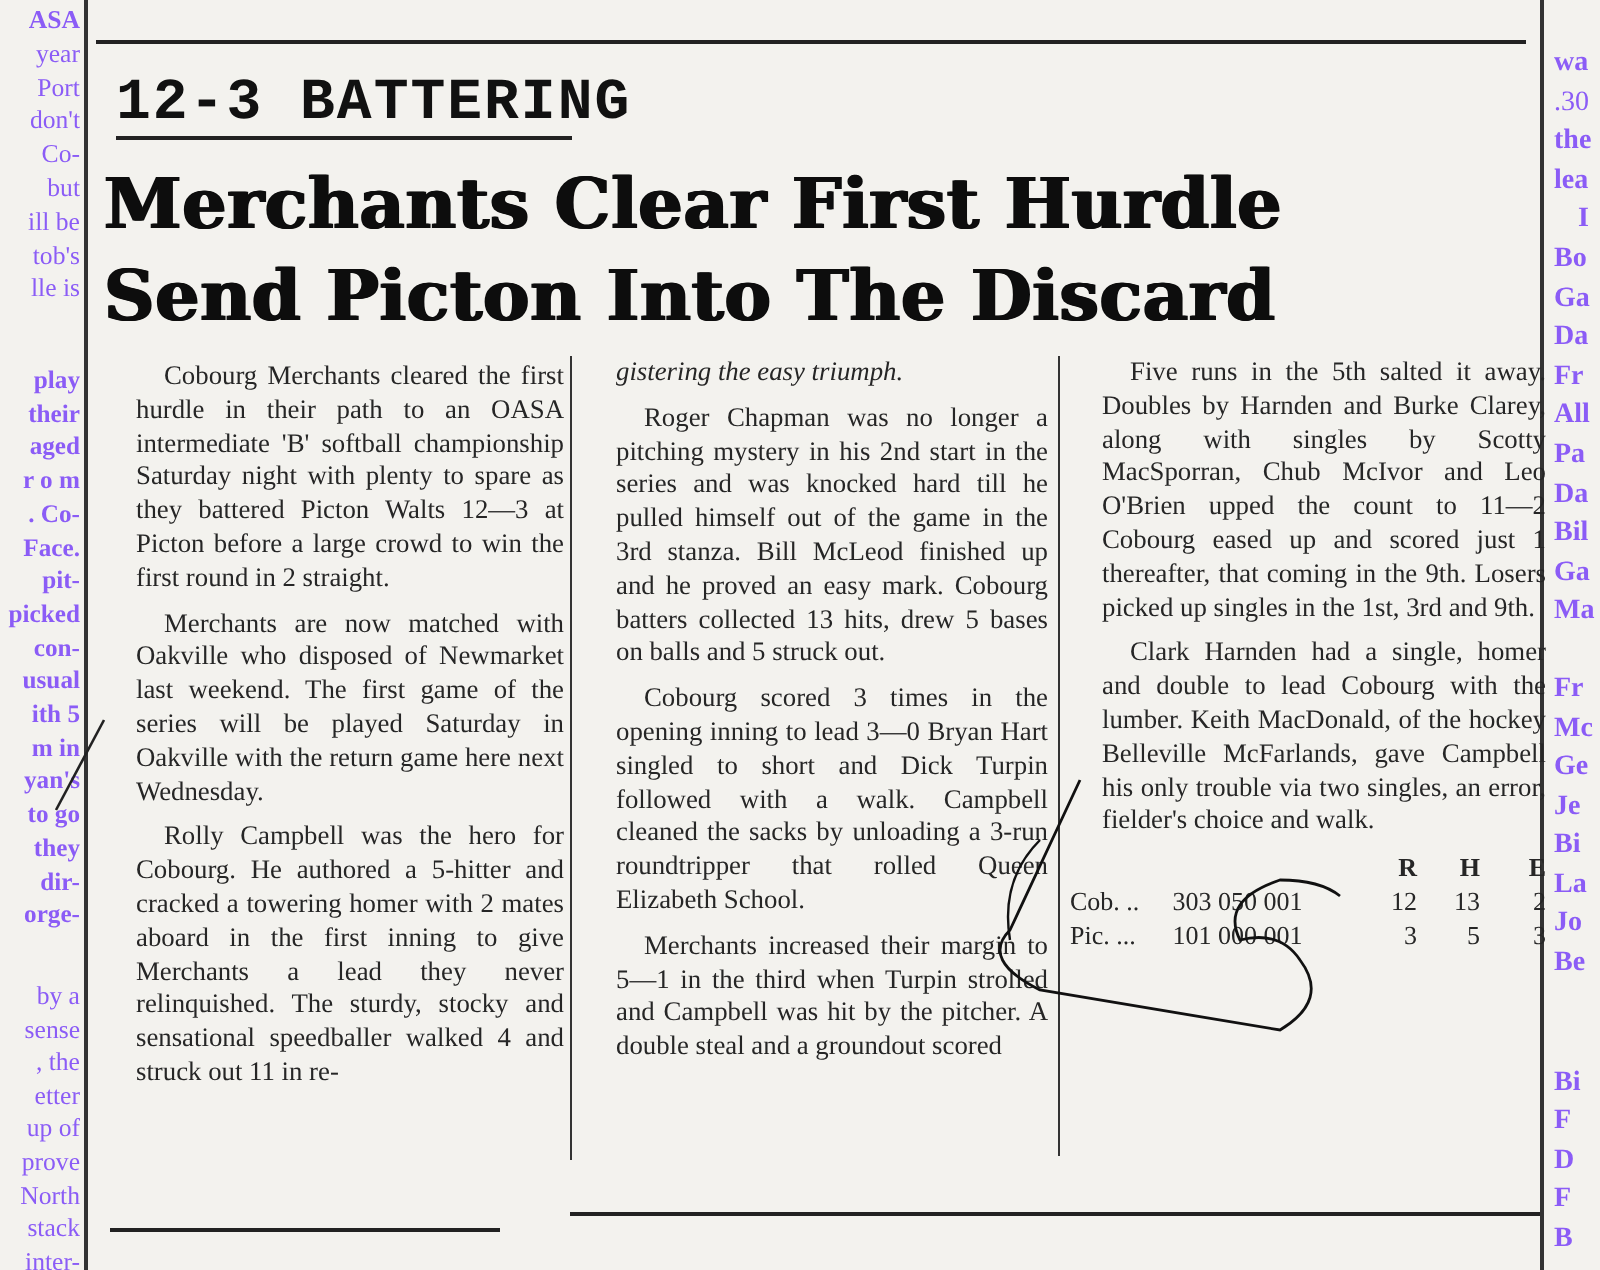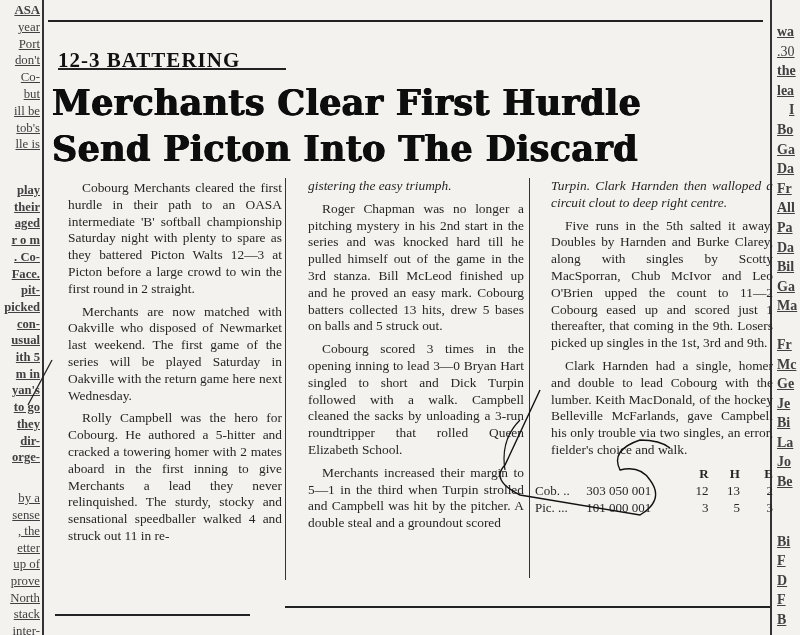--- a/index.html
+++ b/index.html
@@ -3,31 +3,31 @@
 <meta charset="utf-8">
 <style>
   html, body { margin:0; padding:0; }
   body {
     width:800px; height:635px; overflow:hidden; position:relative;
     background:#f2f1ec; color:#1a1a1a;
     font-family:"DejaVu Serif", serif;
   }
   .page { position:absolute; inset:0; background:#f3f2ee; }
   .edge-col {
-    position:absolute; top:0; font-size:12.5px; line-height:16.6px; color:#404040;
-    font-family:"Liberation Serif", serif; font-weight:bold; white-space:nowrap;text-decoration:underline;
+    position:absolute; top:0; font-size:12.5px; line-height:16.6px; color:#8b5cf6;
+    font-family:"Liberation Serif", serif; font-weight:bold; white-space:nowrap;
   }
   .edge-left { left:0; width:40px; text-align:right; overflow:hidden; }
   .edge-left .line { display:block; }
   .edge-right { left:777px; width:23px; overflow:hidden; font-size:14px; line-height:18.8px;margin-top:20px; }
   .vrule { position:absolute; background:#333; width:1.5px; }
   .hrule { position:absolute; background:#222; height:2px; }
   .kicker {
-    position:absolute; left:58px; top:48px;
-    font-family:Liberation Serif, serif; font-weight:bold; font-size:21px; letter-spacing:1px;
+    position:absolute; left:58px; top:35px;
+    font-family:Liberation Mono, monospace; font-weight:bold; font-size:29px; letter-spacing:1px;
     color:#111;
   }
   .headline {
     position:absolute; left:52px; width:700px;
     font-family:"DejaVu Serif", serif; font-weight:900; font-size:35px; color:#0d0d0d;
     letter-spacing:0.3px; white-space:nowrap;
     text-shadow:0.6px 0 0 #0d0d0d, -0.6px 0 0 #0d0d0d;
   }
   .h1 { top:82px; }
   .h2 { top:128px; }
@@ -151,21 +151,20 @@
   </div>
 
   <div class="col c2">
     <p class="cont">gistering the easy triumph.</p>
     <p>Roger Chapman was no longer a pitching mystery in his 2nd start in the series and was knocked hard till he pulled himself out of the game in the 3rd stanza. Bill McLeod finished up and he proved an easy mark. Cobourg batters collected 13 hits, drew 5 bases on balls and 5 struck out.</p>
     <p>Cobourg scored 3 times in the opening inning to lead 3—0 Bryan Hart singled to short and Dick Turpin followed with a walk. Campbell cleaned the sacks by unloading a 3-run roundtripper that rolled Queen Elizabeth School.</p>
     <p>Merchants increased their margin to 5—1 in the third when Turpin strolled and Campbell was hit by the pitcher. A double steal and a groundout scored</p>
   </div>
 
   <div class="col c3">
-    <p class="cont">Turpin. Clark Harnden then walloped a circuit clout to deep right centre.</p>
     <p>Five runs in the 5th salted it away. Doubles by Harnden and Burke Clarey, along with singles by Scotty MacSporran, Chub McIvor and Leo O'Brien upped the count to 11—2 Cobourg eased up and scored just 1 thereafter, that coming in the 9th. Losers picked up singles in the 1st, 3rd and 9th.</p>
     <p>Clark Harnden had a single, homer and double to lead Cobourg with the lumber. Keith MacDonald, of the hockey Belleville McFarlands, gave Campbell his only trouble via two singles, an error, fielder's choice and walk.</p>
 
     <div class="linescore">
       <div class="ls-row ls-head">
         <span class="ls-team"></span>
         <span class="ls-inn"></span>
         <span class="ls-r">R</span>
         <span class="ls-h">H</span>
         <span class="ls-e">E</span>

